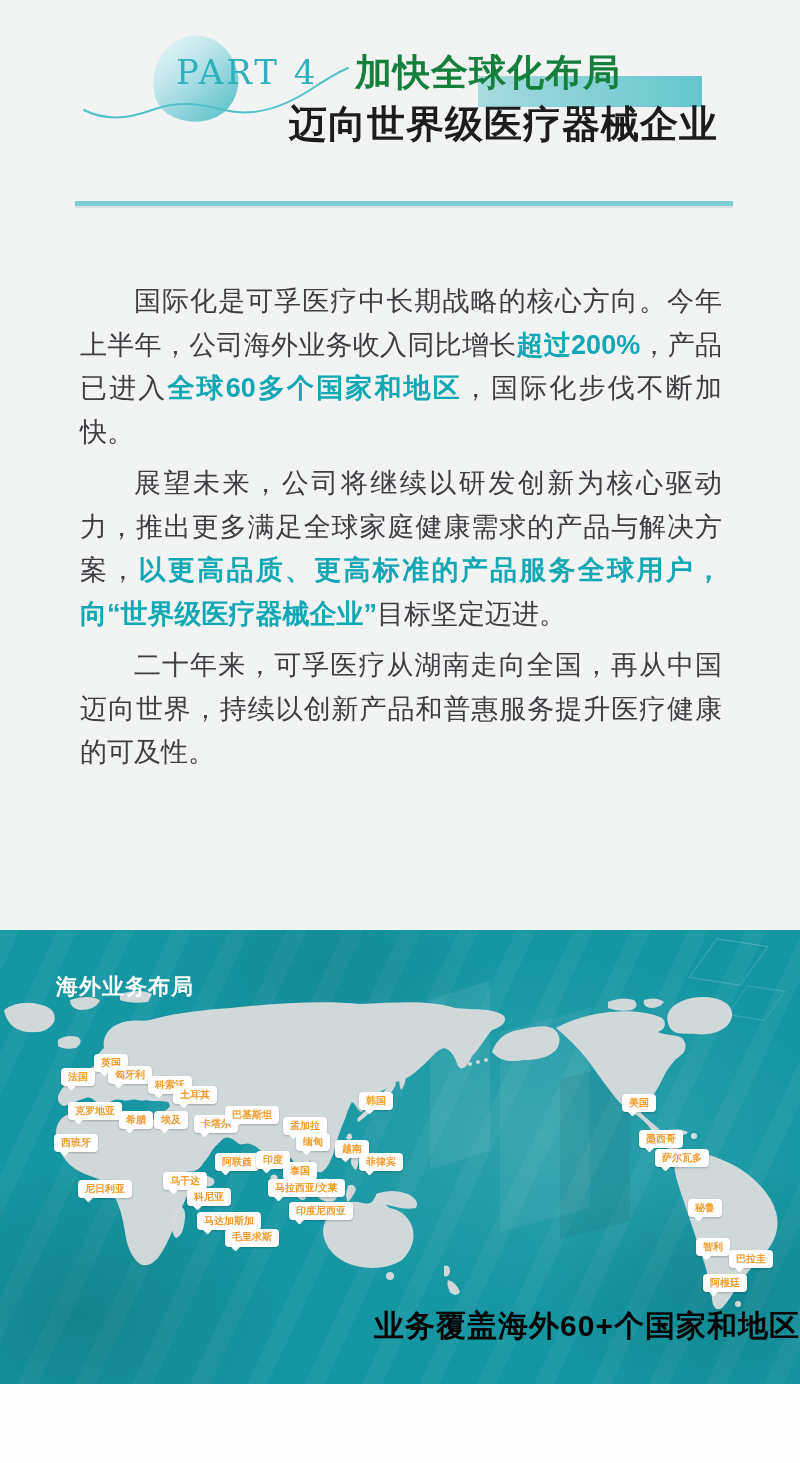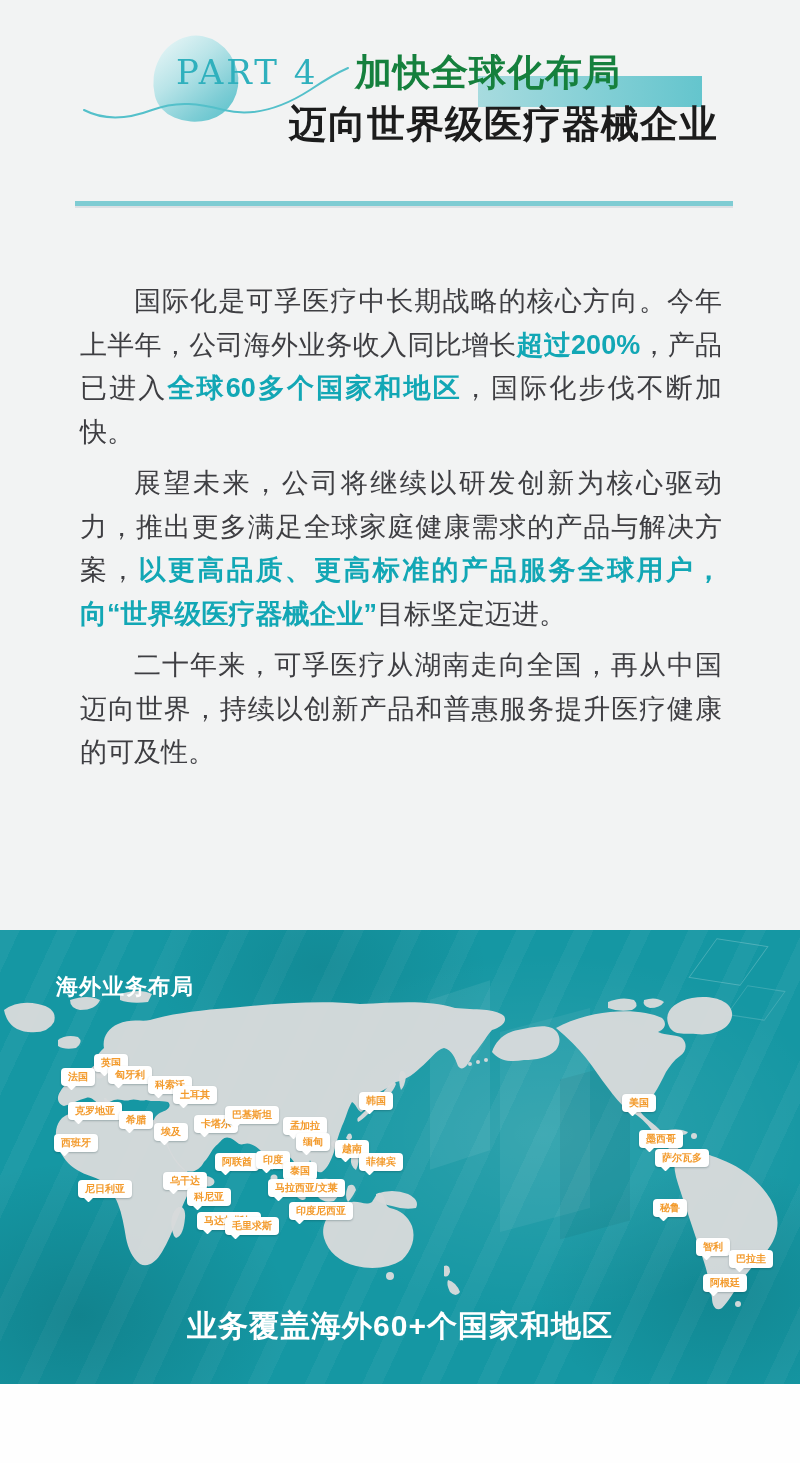--- a/index.html
+++ b/index.html
@@ -87,22 +87,22 @@
     padding: 4px 7px; border-radius: 4px; white-space: nowrap;
     box-shadow: 0 1px 2px rgba(0,40,45,0.25);
   }
   .map-label::after {
     content: ""; position: absolute; left: 7px; bottom: -3px;
     width: 7px; height: 7px; background: #ffffff;
     transform: rotate(45deg); border-radius: 1px;
   }
   .map-caption {
     position: absolute; left: 0; top: 376px; width: 100%;
-    text-align: center; font-size: 30px; font-weight: 700;
-    color: #ffffff; letter-spacing: 1px;
+    text-align: right; font-size: 30px; font-weight: 700;
+    color: #000000; letter-spacing: 1px;
   }
 
   
   .bottom-space {
     position: absolute; left: 0; top: 1384px; width: 800px; height: 79px;
     background: #fefefe;
   }
 </style>
 </head>
 <body>
@@ -195,42 +195,42 @@
     <h2 class="map-title">海外业务布局</h2>
     <div class="labels-layer" id="labels">
         <div class="map-label" style="left: 94px; top: 124px;">英国</div>
         <div class="map-label" style="left: 61px; top: 138px;">法国</div>
         <div class="map-label" style="left: 108px; top: 136px;">匈牙利</div>
         <div class="map-label" style="left: 148px; top: 146px;">科索沃</div>
         <div class="map-label" style="left: 54px; top: 156px; margin-top: 48px;">西班牙</div>
         <div class="map-label" style="left: 173px; top: 156px;">土耳其</div>
         <div class="map-label" style="left: 68px; top: 172px;">克罗地亚</div>
         <div class="map-label" style="left: 119px; top: 181px;">希腊</div>
-        <div class="map-label" style="left: 154px; top: 181px; margin-top: 12px;">埃及</div>
+        <div class="map-label" style="left: 154px; top: 181px;">埃及</div>
         <div class="map-label" style="left: 194px; top: 185px;">卡塔尔</div>
         <div class="map-label" style="left: 225px; top: 176px;">巴基斯坦</div>
         <div class="map-label" style="left: 283px; top: 187px;">孟加拉</div>
         <div class="map-label" style="left: 296px; top: 203px;">缅甸</div>
         <div class="map-label" style="left: 359px; top: 162px;">韩国</div>
         <div class="map-label" style="left: 335px; top: 210px;">越南</div>
         <div class="map-label" style="left: 359px; top: 223px;">菲律宾</div>
         <div class="map-label" style="left: 215px; top: 223px;">阿联酋</div>
         <div class="map-label" style="left: 256px; top: 221px;">印度</div>
         <div class="map-label" style="left: 283px; top: 232px;">泰国</div>
         <div class="map-label" style="left: 163px; top: 242px;">乌干达</div>
         <div class="map-label" style="left: 78px; top: 250px;">尼日利亚</div>
         <div class="map-label" style="left: 187px; top: 258px;">科尼亚</div>
         <div class="map-label" style="left: 268px; top: 249px;">马拉西亚/文莱</div>
         <div class="map-label" style="left: 289px; top: 272px;">印度尼西亚</div>
         <div class="map-label" style="left: 197px; top: 282px;">马达加斯加</div>
-        <div class="map-label" style="left: 225px; top: 287px;">毛里求斯</div>
+        <div class="map-label" style="left: 225px; top: 299px; font-family: Liberation Mono, monospace;">毛里求斯</div>
         <div class="map-label" style="left: 622px; top: 164px;">美国</div>
         <div class="map-label" style="left: 639px; top: 200px;">墨西哥</div>
         <div class="map-label" style="left: 655px; top: 219px;">萨尔瓦多</div>
-        <div class="map-label" style="left: 653px; top: 269px; text-align: right;">秘鲁</div>
+        <div class="map-label" style="left: 688px; top: 269px; text-align: right;">秘鲁</div>
         <div class="map-label" style="left: 696px; top: 308px;">智利</div>
         <div class="map-label" style="left: 729px; top: 320px;">巴拉圭</div>
         <div class="map-label" style="left: 703px; top: 344px; font-family: Liberation Serif, serif;">阿根廷</div>
       </div>
     <div class="map-caption">业务覆盖海外60+个国家和地区</div>
   </section>
 
   <footer class="bottom-space"></footer>
 
 </div>

